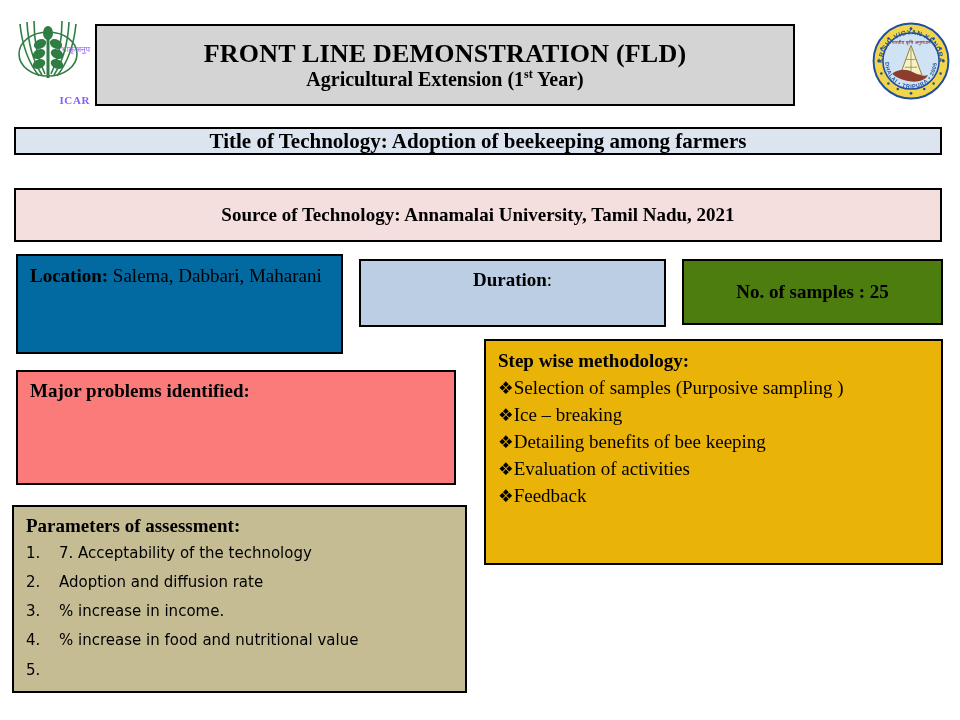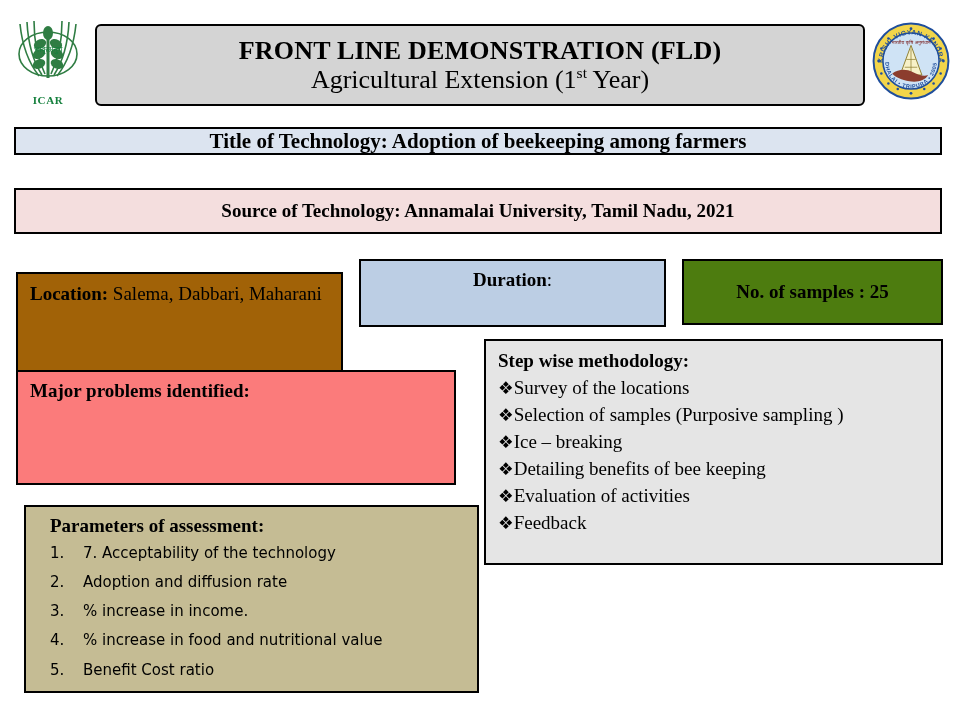--- a/index.html
+++ b/index.html
@@ -16,70 +16,69 @@
     overflow: hidden;
   }
   .box {
     position: absolute;
     box-sizing: border-box;
     border: 2px solid #000000;
   }
 
   
   #header-banner {
-    left: 95px; top: 24px; width: 770px; height: 82px;
+    left: 95px; top: 24px; width: 700px; height: 82px;
     background: #d4d4d4;
     display: flex; flex-direction: column;
     align-items: center; justify-content: center;
     text-align: center;
-    border-radius: 6px;
   }
   #header-banner .line1 {
     font-size: 26px; font-weight: bold; letter-spacing: .2px;
     line-height: 1.08;
   }
   #header-banner .line2 {
-    font-size: 26px; font-weight: normal; line-height: 1.08;
+    font-size: 20px; font-weight: bold; line-height: 1.08;
   }
   .sup { font-size: 0.6em; vertical-align: super; }
 
   
   #icar-logo {
     position: absolute; left: 6px; top: 18px; width: 84px; height: 88px;
   }
   #icar-logo .cap {
     position: absolute; bottom: 0; left: 0; width: 100%;
-    text-align: center; color: #15803d; line-height: 1.0;
+    text-align: right; color: #8b5cf6; line-height: 1.0;
   }
   #icar-logo .cap .hindi { font-size: 8px; display: block; }
   #icar-logo .cap .eng { font-size: 11px; font-weight: bold; letter-spacing: .6px; display: block; margin-top: 41px; }
 
   #kvk-logo {
     position: absolute; left: 872px; top: 22px; width: 78px; height: 78px;
   }
 
   
   #title-box {
     left: 14px; top: 127px; width: 928px; height: 28px;
     background: #dce4f0;
     display: flex; align-items: center; justify-content: center;
   }
   #title-box .txt { font-size: 21px; font-weight: bold; }
 
   #source-box {
-    left: 14px; top: 188px; width: 928px; height: 46px;
+    left: 14px; top: 188px; width: 928px; height: 54px;
     background: #f4dede;
     display: flex; align-items: center; justify-content: center;
   }
   #source-box .txt { font-size: 19px; font-weight: bold; }
 
   
   #location-box {
-    left: 16px; top: 272px; width: 327px; height: 100px;
-    background: #a16207;
+    left: 16px; top: 254px; width: 327px; height: 100px;
+    background: #0369a1;
     padding: 8px 4px 0 12px;
     font-size: 19px; line-height: 1.28;
   }
   #location-box b { font-weight: bold; }
 
   #duration-box {
     left: 359px; top: 259px; width: 307px; height: 68px;
     background: #bccee4;
     text-align: center;
     padding-top: 7px;
@@ -100,34 +99,34 @@
     background: #fb7b7b;
     padding: 7px 10px 0 12px;
   }
   #problems-box .head { font-size: 19px; font-weight: bold; line-height: 1.25; }
   #problems-box ul { margin: 0; padding: 0; list-style: none; }
   #problems-box li { font-size: 19px; line-height: 1.38; }
 
   
   #methodology-box {
     left: 484px; top: 339px; width: 459px; height: 226px;
-    background: #e5e5e5;
+    background: #eab308;
     padding: 8px 8px 0 12px;
   }
   #methodology-box .head { font-size: 19px; font-weight: bold; line-height: 1.3; }
   #methodology-box ul { margin: 0; padding: 0; list-style: none; }
   #methodology-box li { font-size: 19px; line-height: 1.43; white-space: nowrap; }
 
   .bullet { font-family: "DejaVu Sans", sans-serif; font-size: 0.92em; }
 
   
   #parameters-box {
-    left: 24px; top: 505px; width: 455px; height: 188px;
+    left: 12px; top: 505px; width: 455px; height: 188px;
     background: #c5bc94;
-    padding: 7px 8px 0 24px;
+    padding: 7px 8px 0 12px;
   }
   #parameters-box .head { font-size: 19px; font-weight: bold; line-height: 1.3; }
   #parameters-box ol { margin: 0; padding: 0; list-style: none; }
   #parameters-box li {
     font-family: "DejaVu Sans", sans-serif;
     font-size: 15px; line-height: 1.95;
     display: flex;
   }
   #parameters-box li .num { width: 33px; flex: none; }
 </style>
@@ -226,21 +225,20 @@
   <span>No. of samples  : 25</span>
 </div>
 
 <div class="box" id="problems-box">
   <div class="head">Major problems identified:</div>
 </div>
 
 <div class="box" id="methodology-box">
   <div class="head">Step wise methodology:</div>
   <ul>
-    <li><span class="bullet">❖</span><span>Survey of the locations</span></li>
     <li><span class="bullet">❖</span><span>Selection of samples (Purposive  sampling )</span></li>
     <li><span class="bullet">❖</span><span>Ice – breaking</span></li>
     <li><span class="bullet">❖</span><span>Detailing benefits of bee keeping</span></li>
     <li><span class="bullet">❖</span><span>Evaluation of activities</span></li>
     <li><span class="bullet">❖</span><span>Feedback</span></li>
   </ul>
 </div>
 
 <div class="box" id="parameters-box">
   <div class="head">Parameters of assessment:</div>
@@ -256,16 +254,15 @@
     <li>
         <span class="num">3.</span>
         <span>% increase in income.</span>
       </li>
     <li>
         <span class="num">4.</span>
         <span>% increase in food and nutritional value</span>
       </li>
     <li>
         <span class="num">5.</span>
-        <span>Benefit Cost ratio</span>
       </li>
   </ol>
 </div>
 
 </body></html>

